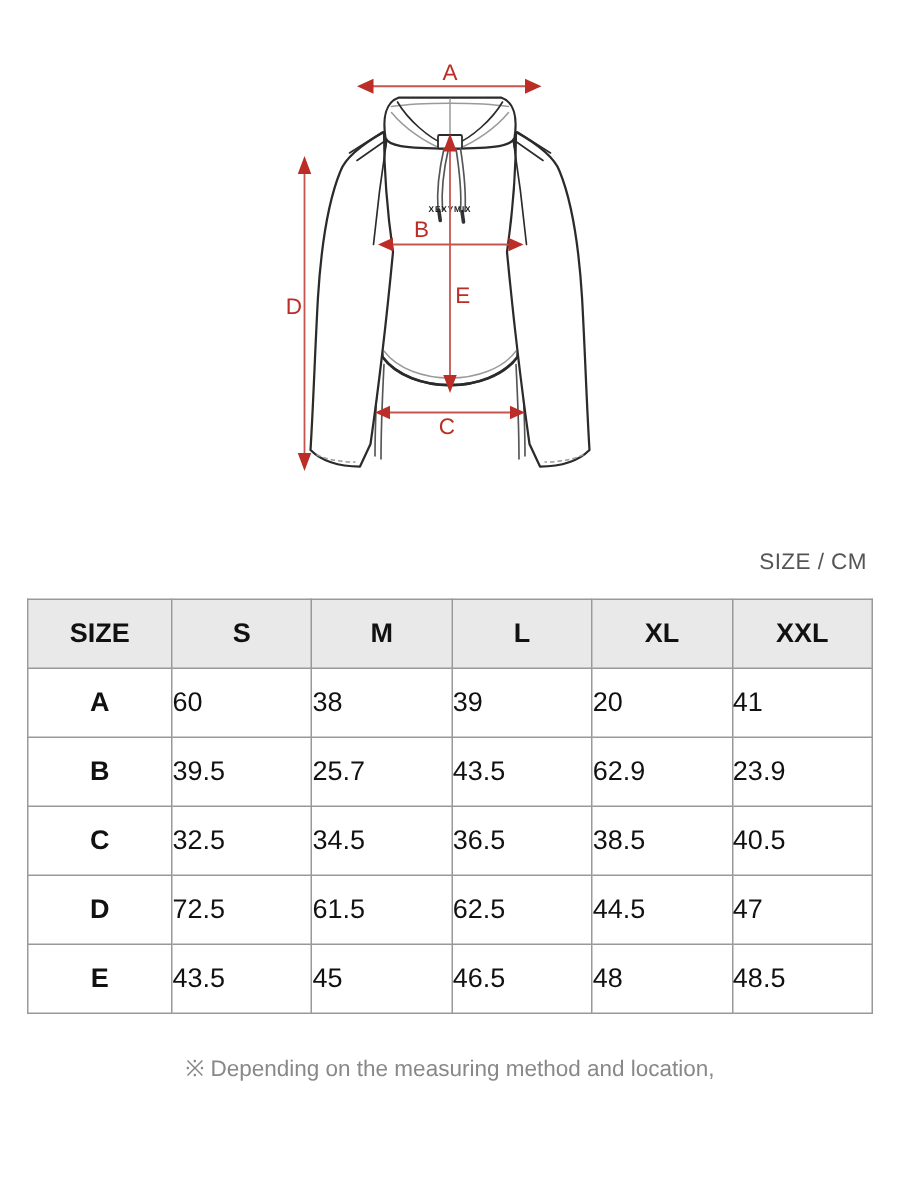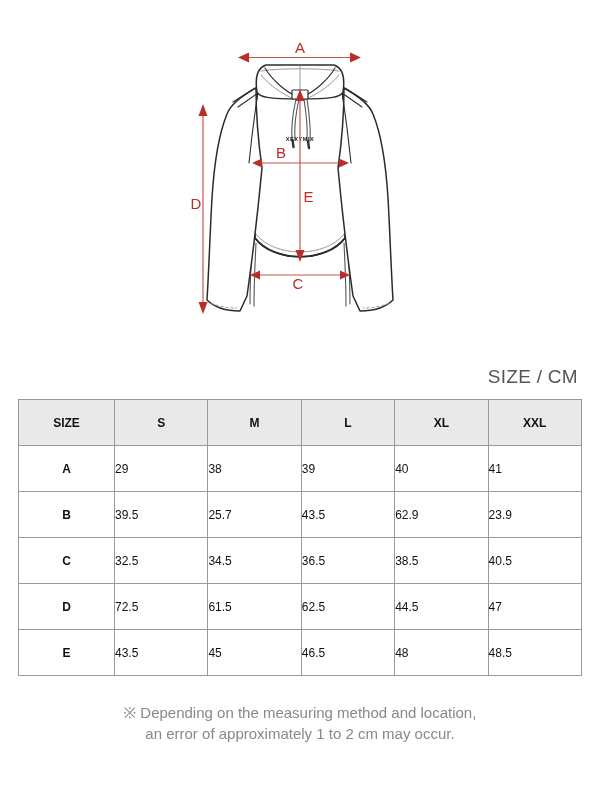--- a/index.html
+++ b/index.html
@@ -13,30 +13,30 @@
   .seam{fill:none;stroke:var(--color-line_art,#2b2b2b);stroke-width:1.1;stroke-linecap:round;}
   .faint{fill:none;stroke:#9a9a9a;stroke-width:1;stroke-linecap:round;}
   .stitch{fill:none;stroke:#9a9a9a;stroke-width:1;stroke-dasharray:3 2;}
   .cord{fill:none;stroke:#555;stroke-width:1.1;stroke-linecap:round;}
   .aglet{fill:none;stroke:#333;stroke-width:2.4;stroke-linecap:round;}
   .arrow-shaft{fill:none;stroke:var(--color-arrow_shaft,#c4564f);stroke-width:1.2;}
   .arrow-head{fill:var(--color-arrow,#bb2d26);stroke:none;}
   .arrow-label{fill:var(--color-arrow,#bb2d26);font-family:"Liberation Sans",sans-serif;font-size:15px;}
   .logo-text{fill:#1a1a1a;font-family:"Liberation Sans",sans-serif;font-size:5.5px;font-weight:bold;letter-spacing:.6px;}
   .units-label{
-    position:absolute;top:366px;right:22px;font-size:19px;color:var(--color-text_muted,#555);
+    position:absolute;top:366px;right:22px;font-size:15px;color:var(--color-text_muted,#555);
     letter-spacing:.3px;
   }
   table.size-table{
     position:absolute;left:18px;top:399px;width:564px;border-collapse:collapse;
     table-layout:fixed;
   }
   .size-table th,.size-table td{
     border:1px solid var(--color-table_border,#999);height:45px;
-    vertical-align:middle;font-size:12px;color:var(--color-text_primary,#111);padding:0;
+    vertical-align:middle;font-size:18px;color:var(--color-text_primary,#111);padding:0;
   }
   .size-table thead th{background:var(--color-table_header_bg,#e9e9e9);font-weight:bold;}
   .size-table tbody th{background:#fff;font-weight:bold;}
   .size-table td{font-weight:normal;}
   .size-table col.c-label{width:96px;}
   .footnote{
     position:absolute;top:702px;left:0;width:600px;text-align:center;
     font-size:15px;line-height:21px;color:var(--color-footnote,#888);
   }
 </style>
@@ -144,24 +144,24 @@
         <th>S</th>
         <th>M</th>
         <th>L</th>
         <th>XL</th>
         <th>XXL</th>
       </tr>
     </thead>
     <tbody>
       <tr>
         <th>A</th>
-        <td>29</td>
+        <td>60</td>
         <td>38</td>
         <td>39</td>
-        <td>40</td>
+        <td>20</td>
         <td>41</td>
       </tr>
       <tr>
         <th>B</th>
         <td>39.5</td>
         <td>25.7</td>
         <td>43.5</td>
         <td>62.9</td>
         <td>23.9</td>
       </tr>
@@ -187,16 +187,15 @@
         <td>45</td>
         <td>46.5</td>
         <td>48</td>
         <td>48.5</td>
       </tr>
     </tbody>
   </table>
 
   <div class="footnote">
     <div>※ Depending on the measuring method and location,</div>
-    <div>an error of approximately 1 to 2 cm may occur.</div>
   </div>
 
 </div>
 
 </body></html>

